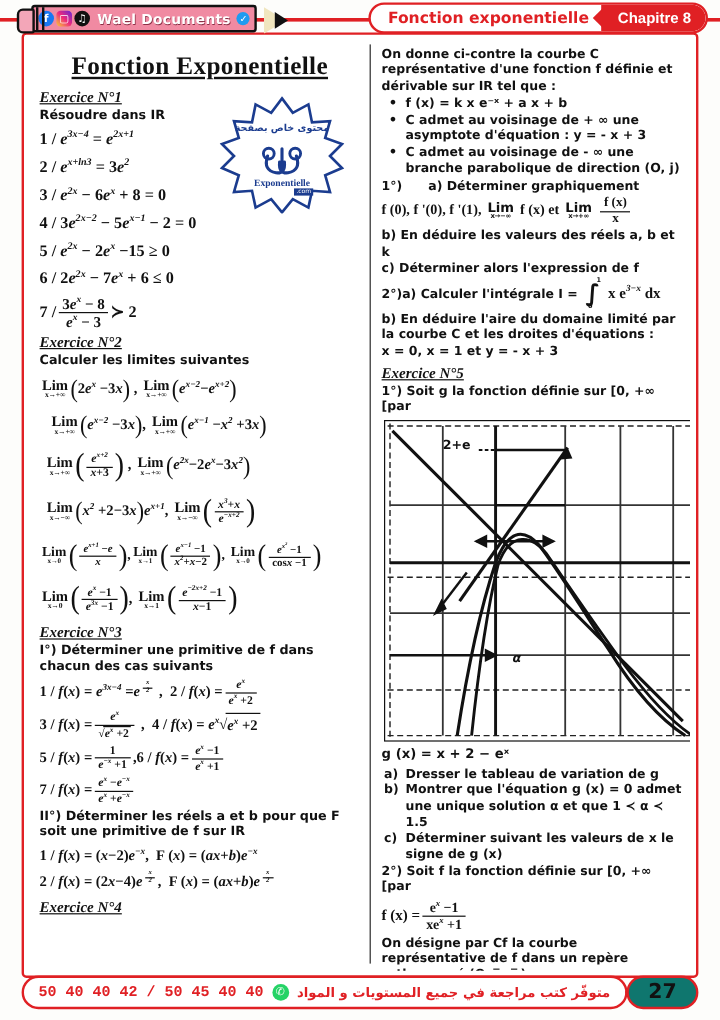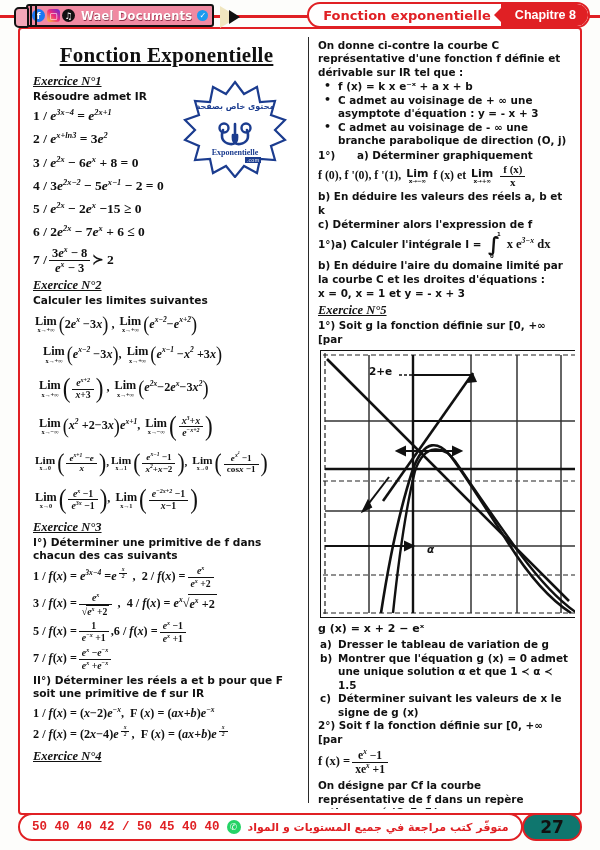--- a/index.html
+++ b/index.html
@@ -430,21 +430,21 @@
             <circle cx="63" cy="48" r="4.5" fill="none" stroke="#1b3c8f" stroke-width="2.4"></circle>
           </svg>
           <div class="stamp-txt-ar">محتوى خاص بصفحة</div>
           <div class="stamp-txt-en">Exponentielle</div>
           <div class="stamp-com">.com</div>
         </div>
 
         <div class="doc-title">Fonction Exponentielle</div>
 
         <div class="ex-head">Exercice N°1</div>
-        <div class="instr">Résoudre admet IR</div>
+        <div class="instr">Résoudre dans IR</div>
 
         <div class="math">1 / <i>e</i><sup>3x−4</sup> = <i>e</i><sup>2x+1</sup></div>
         <div class="math">2 / <i>e</i><sup>x+ln3</sup> = 3<i>e</i><sup>2</sup></div>
         <div class="math">3 / <i>e</i><sup>2x</sup> − 6<i>e</i><sup>x</sup> + 8 = 0</div>
         <div class="math">4 / 3<i>e</i><sup>2x−2</sup> − 5<i>e</i><sup>x−1</sup> − 2 = 0</div>
         <div class="math">5 / <i>e</i><sup>2x</sup> − 2<i>e</i><sup>x</sup> −15 ≥ 0</div>
         <div class="math">6 / 2<i>e</i><sup>2x</sup> − 7<i>e</i><sup>x</sup> + 6 ≤ 0</div>
         <div class="math">7 /<span class="frac"><span class="num">3<i>e</i><sup>x</sup> − 8</span><span class="den"><i>e</i><sup>x</sup> − 3</span></span>≻ 2</div>
 
         <div class="ex-head">Exercice N°2</div>
@@ -523,21 +523,21 @@
           <span class="lim" style="font-family:'DejaVu Sans',sans-serif;font-size:11px;"><span class="lm">Lim</span><span class="ls">x→−∞</span></span>
           f (x) et
           <span class="lim" style="font-family:'DejaVu Sans',sans-serif;font-size:11px;"><span class="lm">Lim</span><span class="ls">x→+∞</span></span>
           <span class="frac"><span class="num">f (x)</span><span class="den">x</span></span>
         </div>
 
         <div class="rtext">b) En déduire les valeurs des réels  a, b et k</div>
         <div class="rtext">c) Déterminer alors l'expression de f</div>
 
         <div class="rtext" style="margin-top:5px">
-          <span>1°)a)  Calculer l'intégrale I =</span>
+          <span>2°)a)  Calculer l'intégrale I =</span>
           <span class="intg">
             <span class="ib">∫</span><span class="iu">1</span><span class="il">0</span>
           </span>
           <span style="font-family:'Liberation Serif',serif;font-size:12.5px">x e<sup>3−x</sup> dx</span>
         </div>
 
         <div class="rtext" style="margin-top:6px">b) En déduire l'aire du domaine limité par la courbe C et les droites d'équations :</div>
         <div class="rtext">x = 0, x = 1 et y = - x + 3</div>
 
         <div class="ex-head">Exercice N°5</div>

